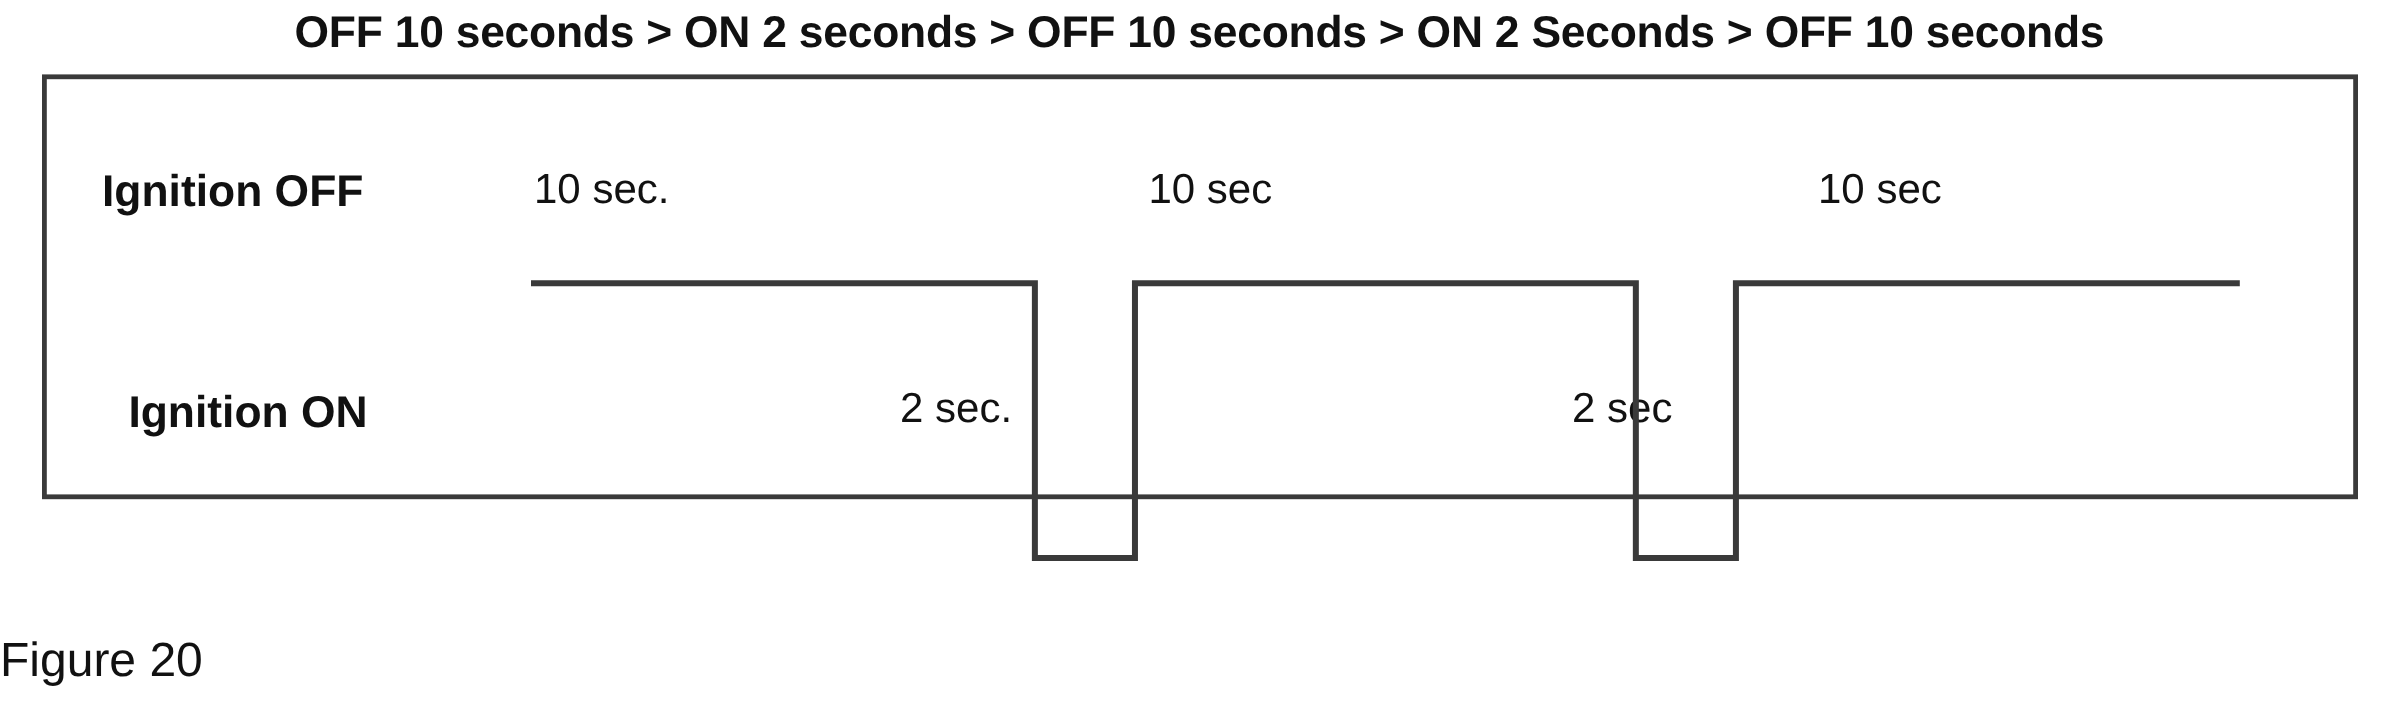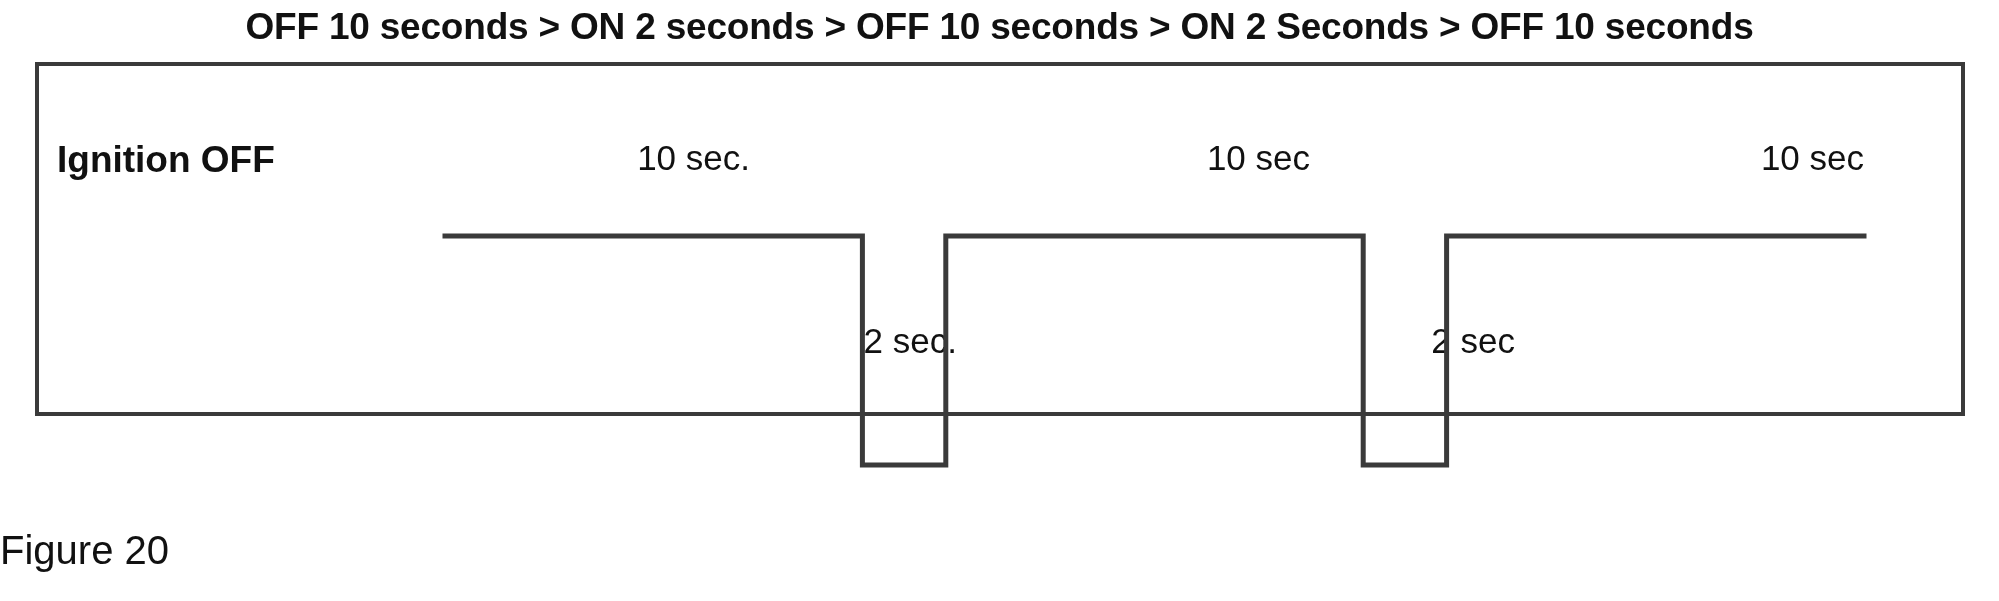--- a/index.html
+++ b/index.html
@@ -48,32 +48,33 @@
     background: #ffffff;
   }
 
   
   .row-label {
     position: absolute;
     font-size: 37px;
     font-weight: bold;
     white-space: nowrap;
     line-height: 1;
+    margin-left: 28px;
   }
   .row-label.off { left: 57px;  top: 141px; }
   .row-label.on  { left: 79px;  top: 325px; }
 
   
   .dur {
     position: absolute;
     font-size: 35px;
     font-weight: normal;
     white-space: nowrap;
     line-height: 1;
-    text-align: right;
+    text-align: left;
   }
   .dur.off1 { left: 445px;  top: 140px; width: 305px; }
   .dur.off2 { left: 957px;  top: 140px; width: 353px; }
   .dur.off3 { left: 1515px; top: 140px; width: 349px; }
   .dur.on1  { left: 750px;  top: 323px; width: 207px; }
   .dur.on2  { left: 1310px; top: 323px; width: 205px; }
 
   
   .wave {
     position: absolute;
@@ -101,20 +102,21 @@
 <body>
 
 <div id="page">
 
   <div class="title">OFF 10 seconds  &gt; ON 2 seconds &gt; OFF 10 seconds &gt; ON 2 Seconds &gt; OFF 10 seconds</div>
 
   <div class="frame"></div>
 
   <div class="row-label off">Ignition OFF</div>
 
+  <div class="row-label on">Ignition ON</div>
 
   <div class="dur off1">10 sec.</div>
 
   <div class="dur on1">2 sec.</div>
 
   <div class="dur off2">10 sec</div>
 
   <div class="dur on2">2 sec</div>
 
   <div class="dur off3">10 sec</div>

